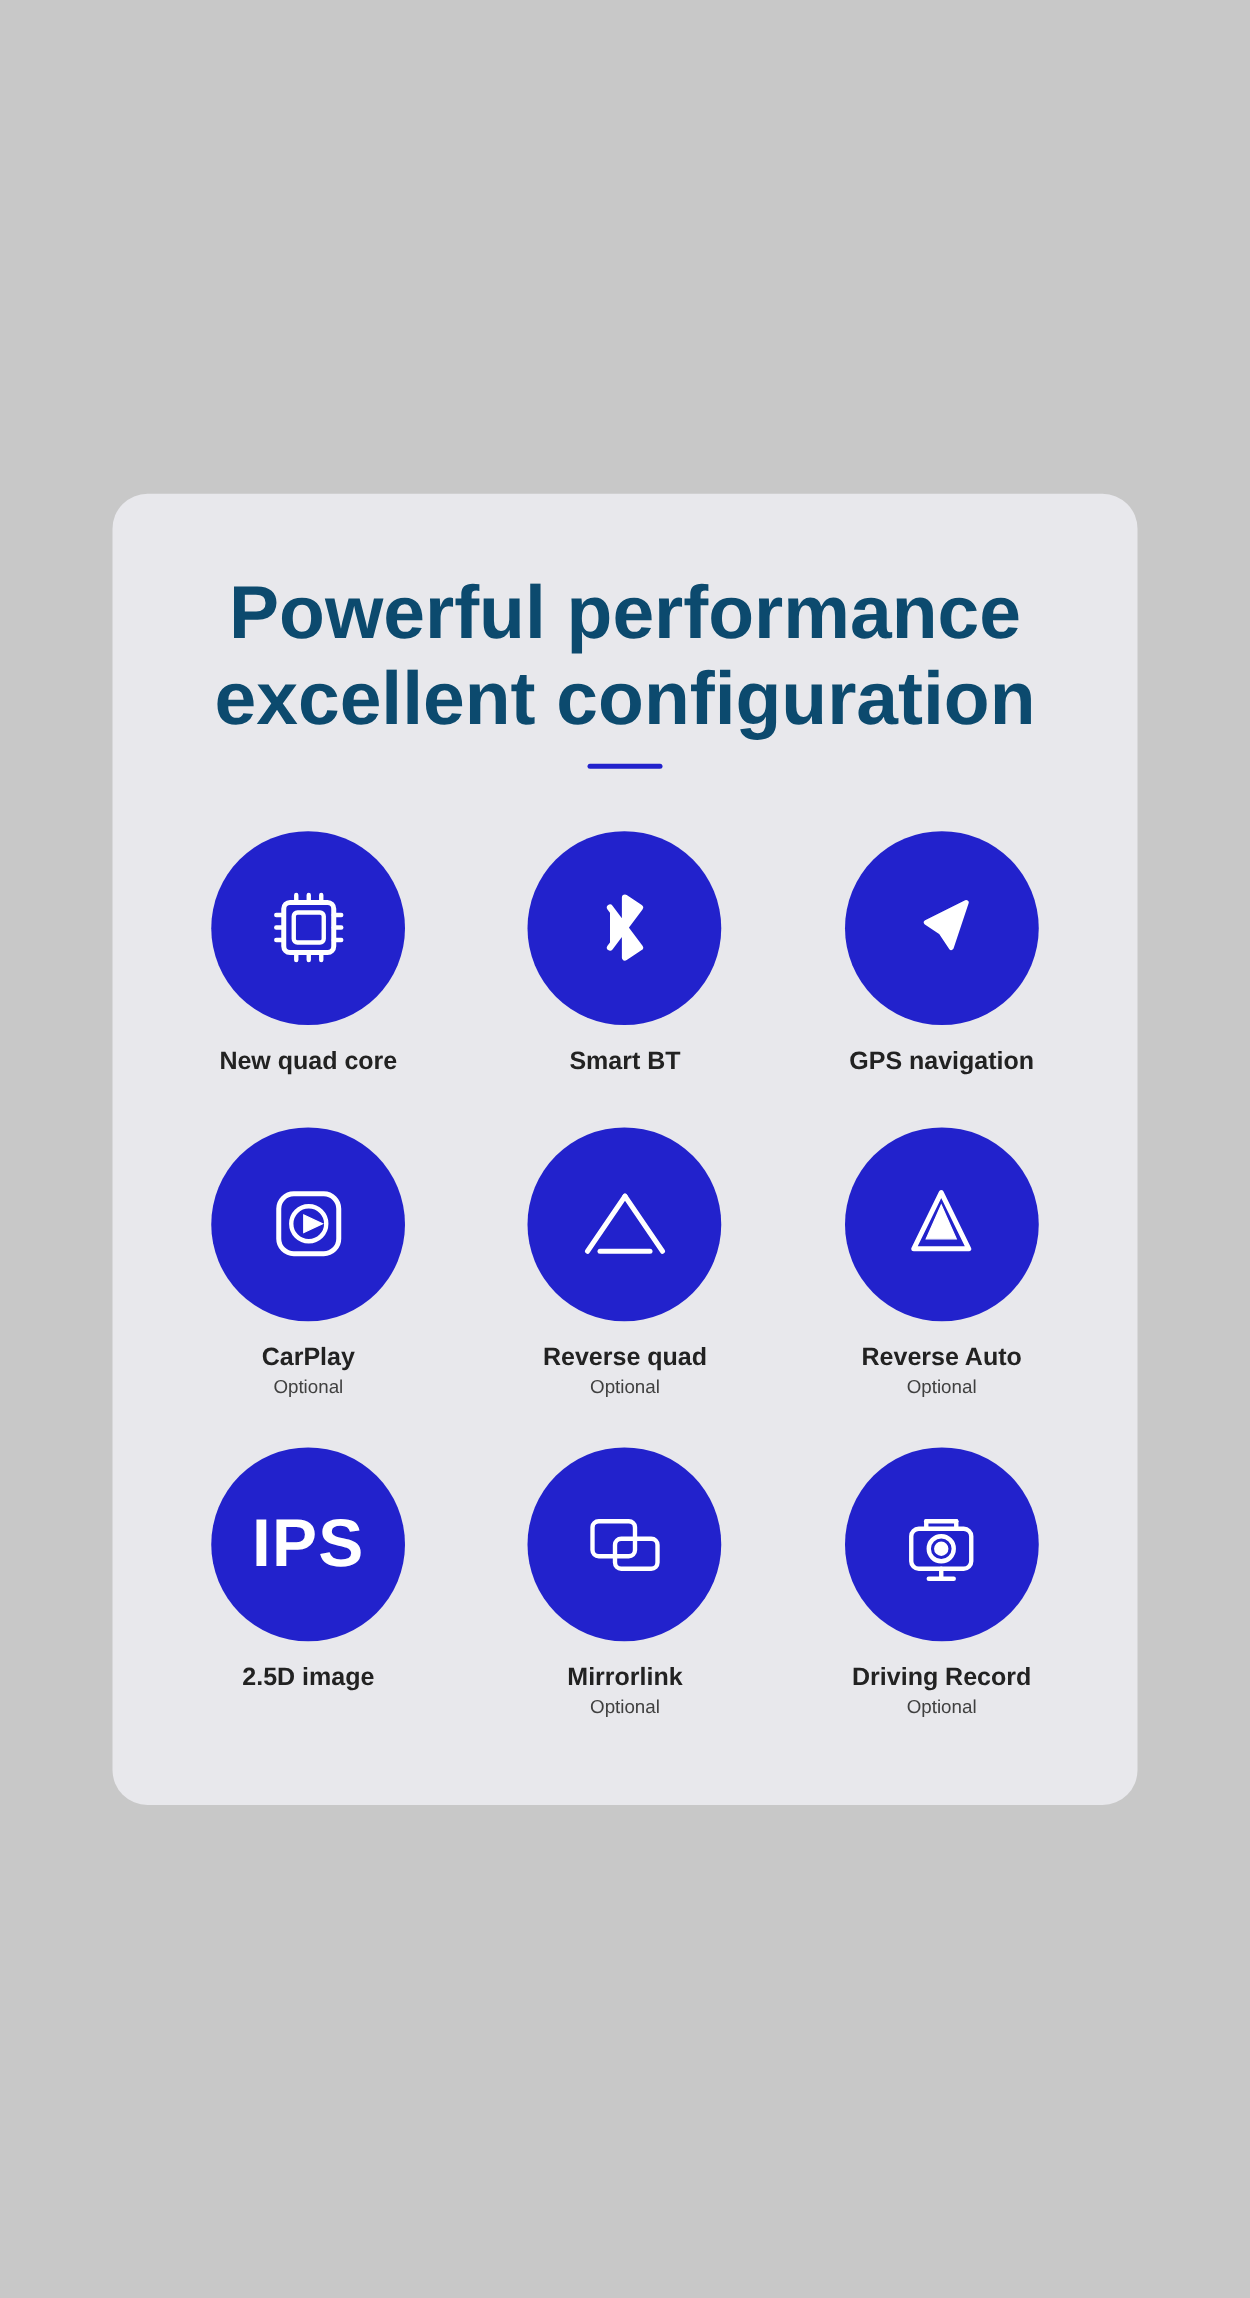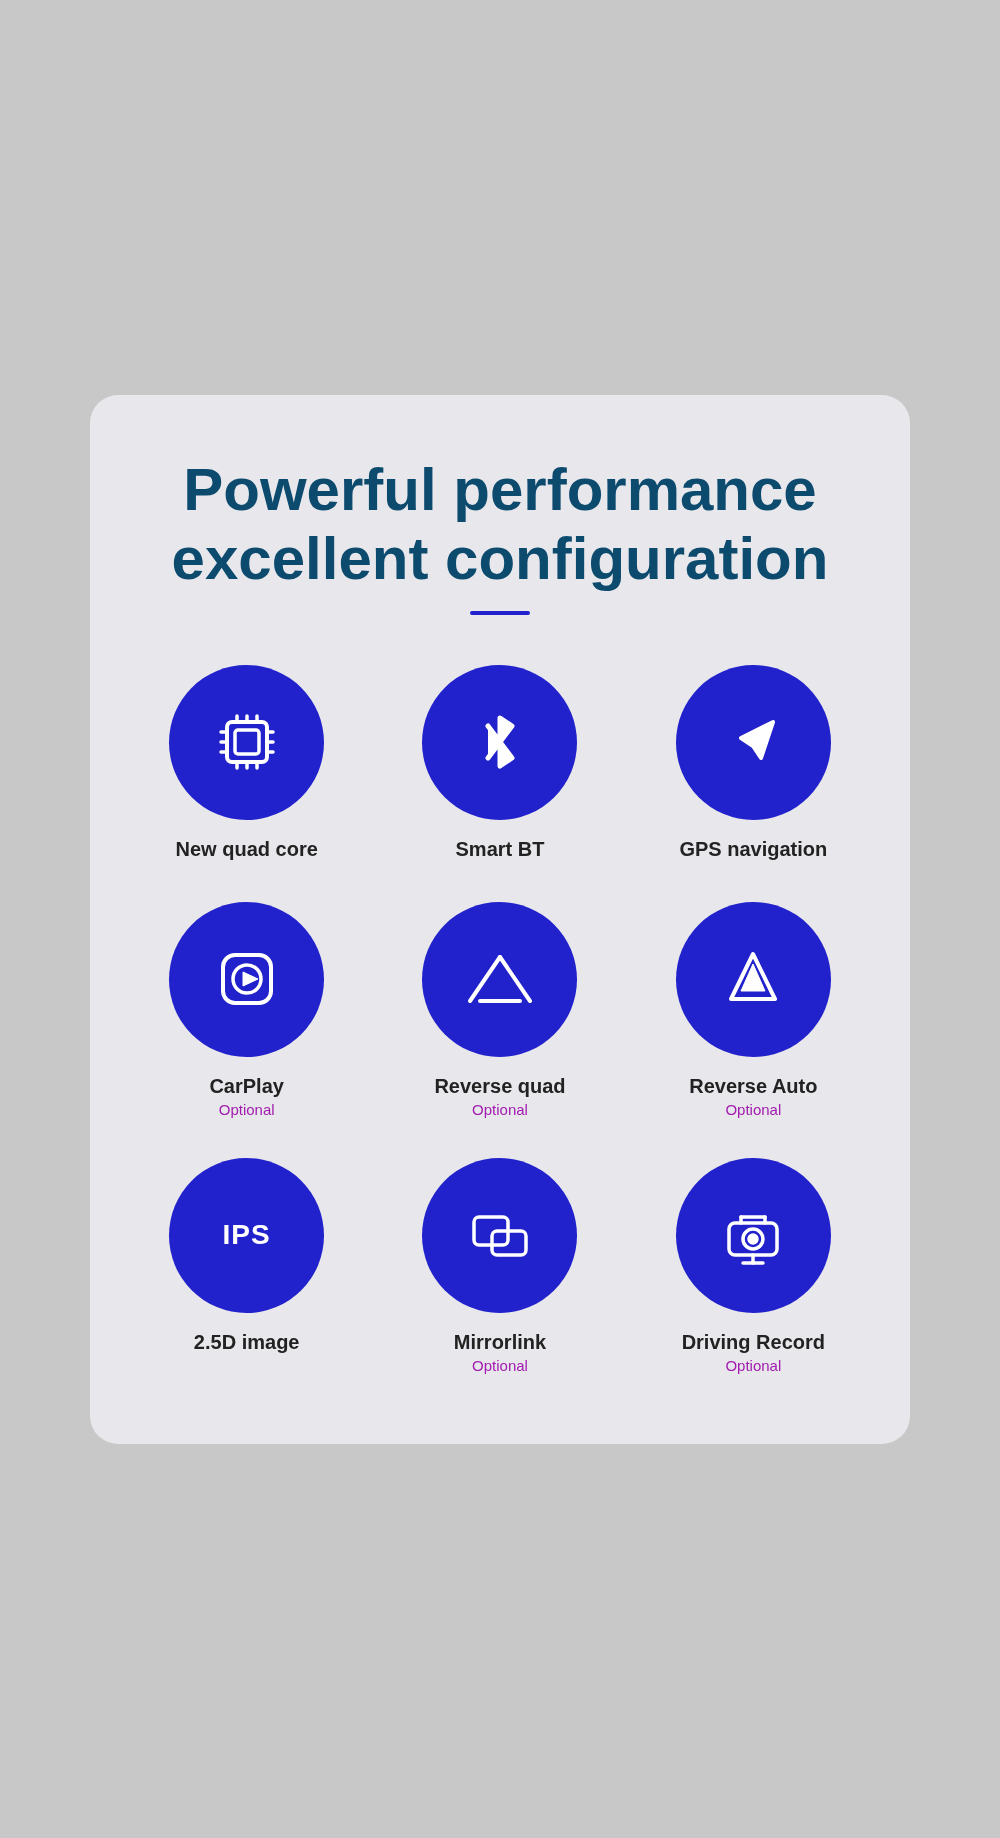--- a/index.html
+++ b/index.html
@@ -67,25 +67,25 @@
     }
     .feature-label {
       font-size: 20px;
       font-weight: 700;
       color: #222;
       line-height: 1.3;
     }
     .feature-optional {
       font-size: 15px;
       font-weight: 400;
-      color: #a21caf;
+      color: #404040;
       margin-top: 2px;
     }
     .ips-text {
-      font-size: 28px;
+      font-size: 54px;
       font-weight: 900;
       color: white;
       letter-spacing: 1px;
     }
   </style>
 </head>
 <body>
 
 <div class="card">
   <div class="header">

